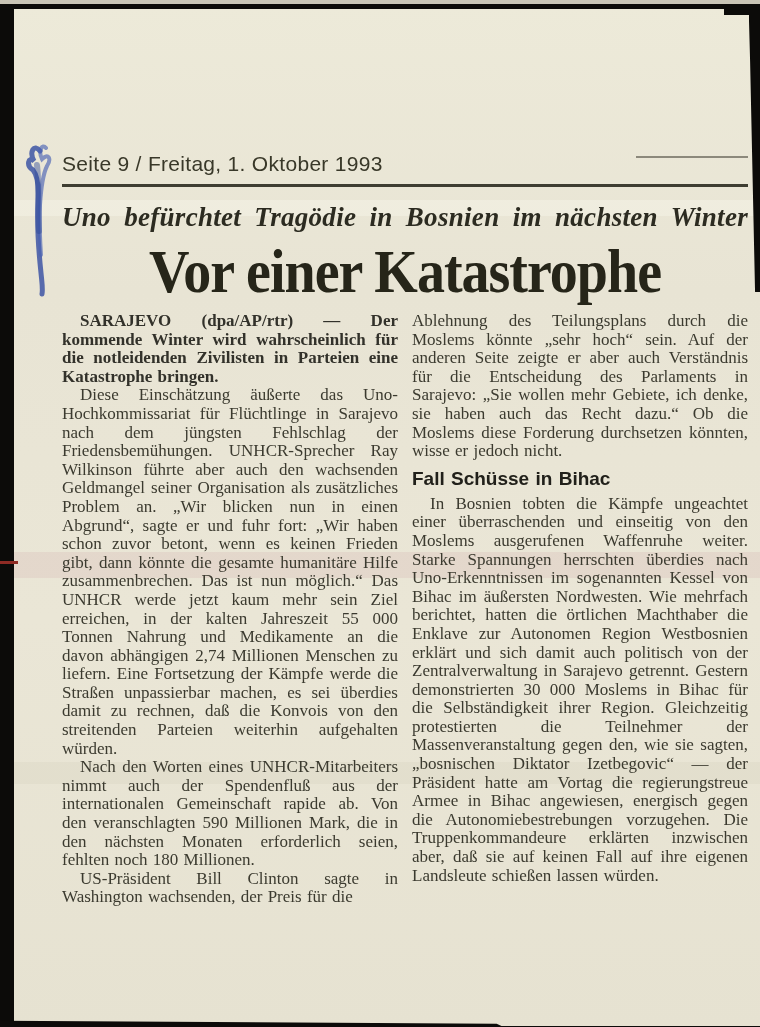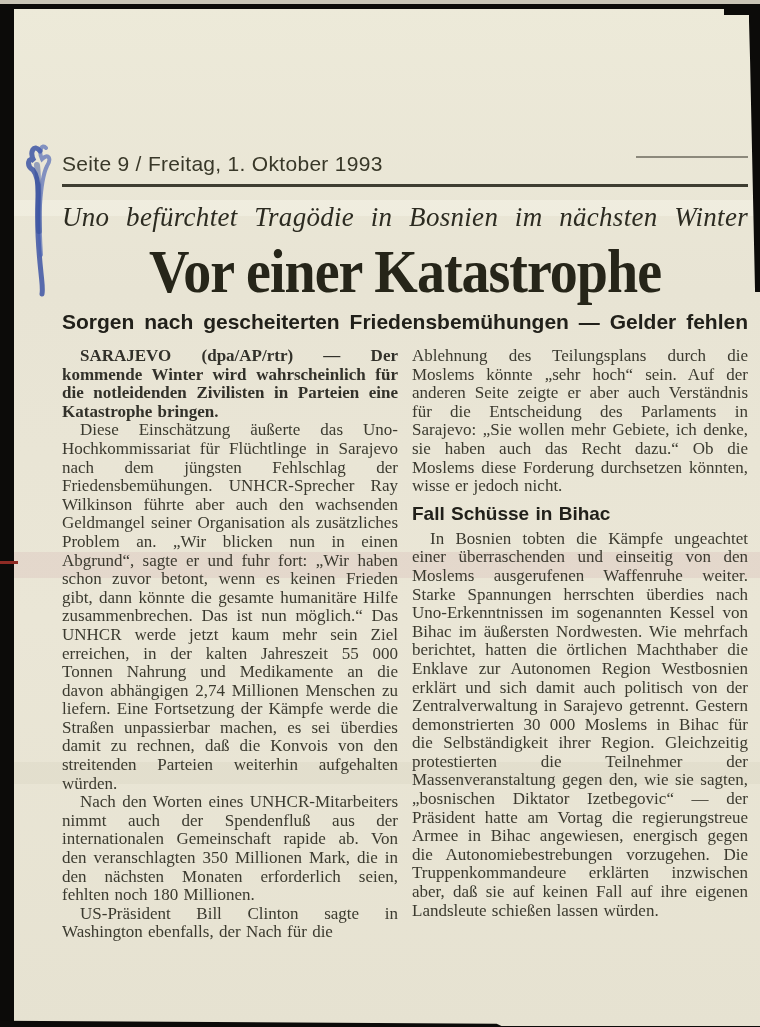--- a/index.html
+++ b/index.html
@@ -32,21 +32,21 @@
 
   
   .content{position:absolute;left:62px;top:148px;width:686px;}
   .pageinfo{
     font-family:"Liberation Sans",sans-serif;
     font-size:21px;letter-spacing:.3px;color:#393829;line-height:24px;
   }
   .rule{margin-top:8px;height:3px;background:#3e3d31;}
   .kicker{
     margin-top:15px;
-    font-style:italic;font-weight:normal;font-size:27px;line-height:30px;
+    font-style:italic;font-weight:bold;font-size:27px;line-height:30px;
     color:#2c2b21;letter-spacing:.3px;
     text-align:justify;text-align-last:justify;
   }
   .headline{
     margin:7px 0 0;text-align:center;
     font-weight:bold;font-size:56px;line-height:60px;letter-spacing:-1px;
     color:#262519;transform:scaleY(1.08);transform-origin:center top;
   }
   .subhead{
     margin-top:11px;
@@ -93,28 +93,27 @@
   </svg>
 
   <div class="content">
     <div class="pageinfo">
       <span>Seite 9 / Freitag, 1. Oktober 1993</span>
     </div>
     <div class="rule"></div>
 
     <div class="kicker">Uno befürchtet Tragödie in Bosnien im nächsten Winter</div>
     <h1 class="headline">Vor einer Katastrophe</h1>
-    <div class="subhead">Sorgen nach gescheiterten Friedensbemühungen — Gelder fehlen</div>
 
     <div class="body">
       <div class="col">
         <p class="lead">SARAJEVO (dpa/AP/rtr) — Der kommende Winter wird wahrscheinlich für die notleidenden Zivilisten in Parteien eine Katastrophe bringen.</p>
         <p>Diese Einschätzung äußerte das Uno-Hochkommissariat für Flüchtlinge in Sarajevo nach dem jüngsten Fehlschlag der Friedensbemühungen. UNHCR-Sprecher Ray Wilkinson führte aber auch den wachsenden Geldmangel seiner Organisation als zusätzliches Problem an. „Wir blicken nun in einen Abgrund“, sagte er und fuhr fort: „Wir haben schon zuvor betont, wenn es keinen Frieden gibt, dann könnte die gesamte humanitäre Hilfe zusammenbrechen. Das ist nun möglich.“ Das UNHCR werde jetzt kaum mehr sein Ziel erreichen, in der kalten Jahreszeit 55 000 Tonnen Nahrung und Medikamente an die davon abhängigen 2,74 Millionen Menschen zu liefern. Eine Fortsetzung der Kämpfe werde die Straßen unpassierbar machen, es sei überdies damit zu rechnen, daß die Konvois von den streitenden Parteien weiterhin aufgehalten würden.</p>
-        <p>Nach den Worten eines UNHCR-Mitarbeiters nimmt auch der Spendenfluß aus der internationalen Gemeinschaft rapide ab. Von den veranschlagten 350 Millionen Mark, die in den nächsten Monaten erforderlich seien, fehlten noch 180 Millionen.</p>
-        <p>US-Präsident Bill Clinton sagte in Washington ebenfalls, der Nach für die</p>
+        <p>Nach den Worten eines UNHCR-Mitarbeiters nimmt auch der Spendenfluß aus der internationalen Gemeinschaft rapide ab. Von den veranschlagten 590 Millionen Mark, die in den nächsten Monaten erforderlich seien, fehlten noch 180 Millionen.</p>
+        <p>US-Präsident Bill Clinton sagte in Washington wachsenden, der Preis für die</p>
       </div>
       <div class="col">
         <p class="noindent">Ablehnung des Teilungsplans durch die Moslems könnte „sehr hoch“ sein. Auf der anderen Seite zeigte er aber auch Verständnis für die Entscheidung des Parlaments in Sarajevo: „Sie wollen mehr Gebiete, ich denke, sie haben auch das Recht dazu.“ Ob die Moslems diese Forderung durchsetzen könnten, wisse er jedoch nicht.</p>
         <h2 class="crosshead">Fall Schüsse in Bihac</h2>
         <p>In Bosnien tobten die Kämpfe ungeachtet einer überraschenden und einseitig von den Moslems ausgerufenen Waffenruhe weiter. Starke Spannungen herrschten überdies nach Uno-Erkenntnissen im sogenannten Kessel von Bihac im äußersten Nordwesten. Wie mehrfach berichtet, hatten die örtlichen Machthaber die Enklave zur Autonomen Region Westbosnien erklärt und sich damit auch politisch von der Zentralverwaltung in Sarajevo getrennt. Gestern demonstrierten 30 000 Moslems in Bihac für die Selbständigkeit ihrer Region. Gleichzeitig protestierten die Teilnehmer der Massenveranstaltung gegen den, wie sie sagten, „bosnischen Diktator Izetbegovic“ — der Präsident hatte am Vortag die regierungstreue Armee in Bihac angewiesen, energisch gegen die Autonomiebestrebungen vorzugehen. Die Truppenkommandeure erklärten inzwischen aber, daß sie auf keinen Fall auf ihre eigenen Landsleute schießen lassen würden.</p>
       </div>
     </div>
   </div>
 </div>
 

